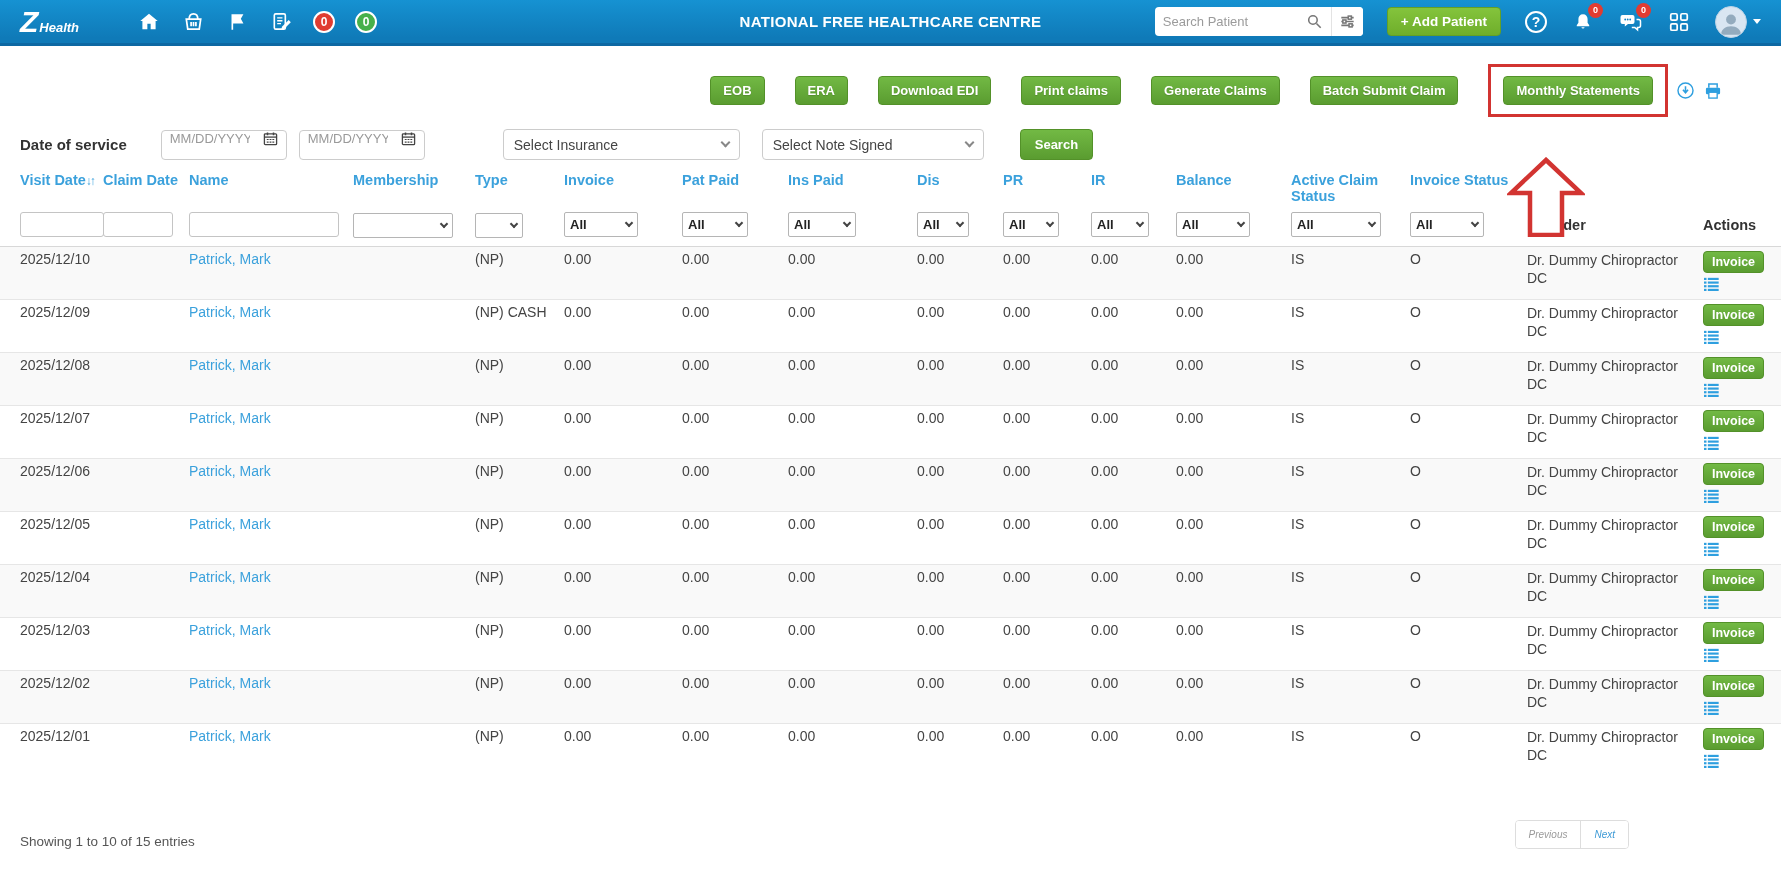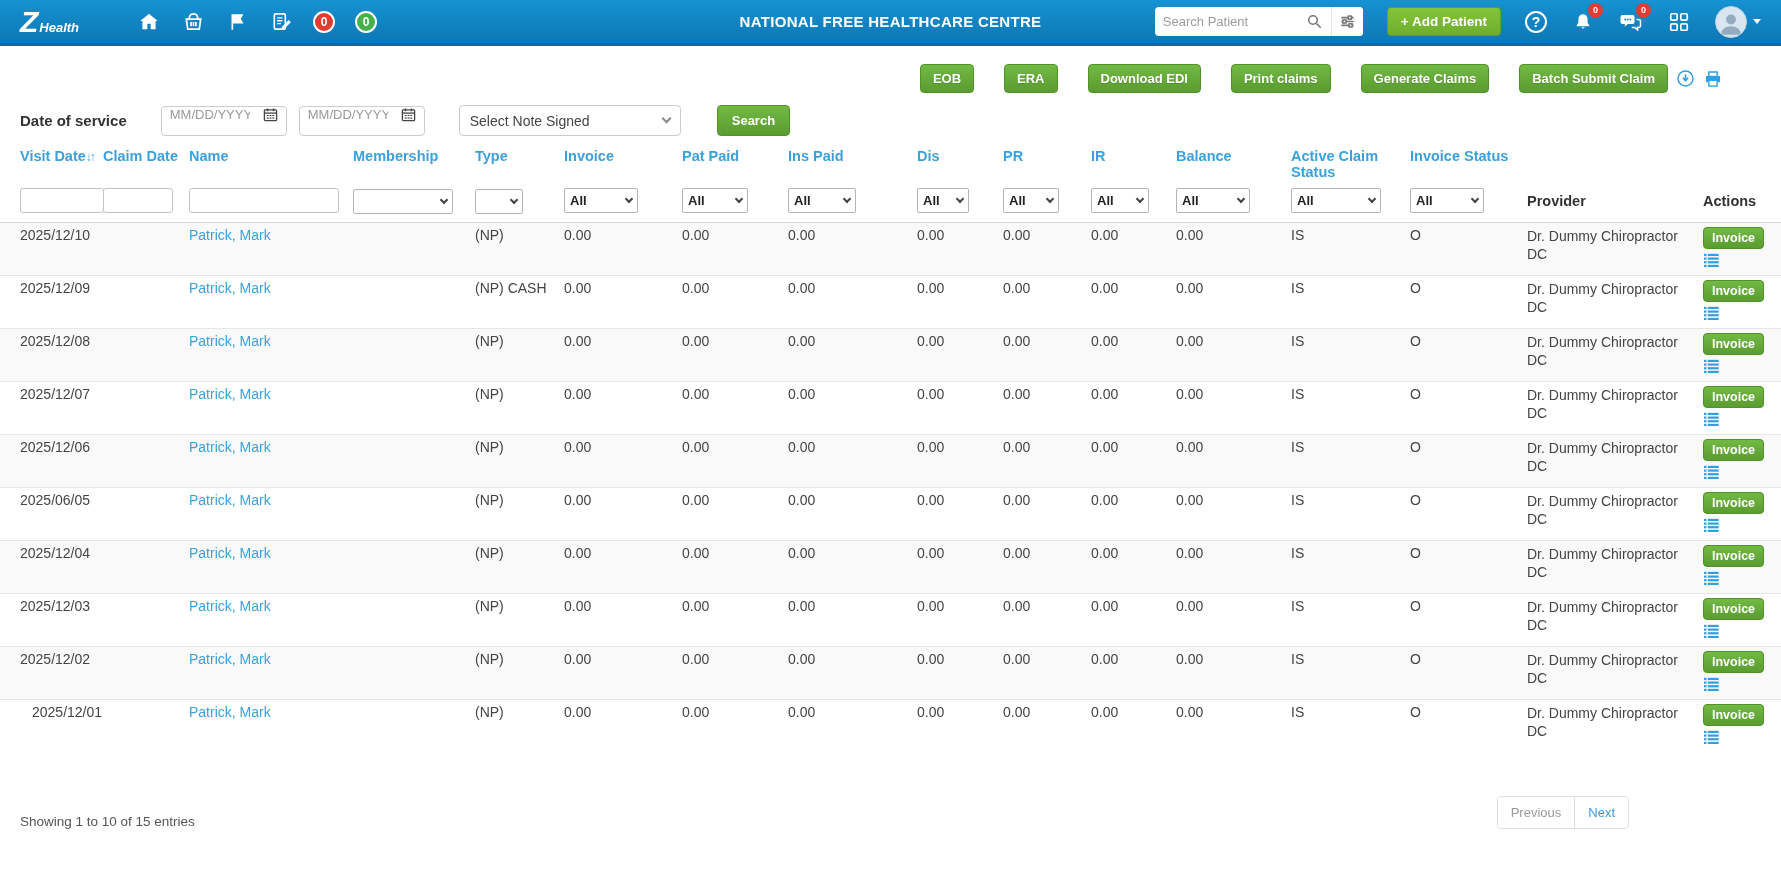--- a/index.html
+++ b/index.html
@@ -80,21 +80,21 @@
   a.plink { color:#3ba1dc; text-decoration:none; cursor:pointer; }
   .provider-cell { line-height:1.35; }
   .invoice-btn { background:linear-gradient(180deg,#72b944,#5a9c30); border:1px solid #539129; color:#fff; font-weight:bold;
                  font-size:12.5px; padding:3px 8px; border-radius:4px; cursor:pointer; font-family:inherit; display:block; }
   .list-icon { display:inline-block; margin-top:4px; cursor:pointer; }
 
   
   .footer-row { display:flex; align-items:flex-end; justify-content:space-between; margin:36px 20px 0 20px; }
   .showing { color:#555; font-size:13.5px; }
   .pager { display:flex; border:1px solid #ddd; border-radius:4px; overflow:hidden; margin-right:132px; margin-top:8px; background:#fff; }
-  .pager button { background:#fff; border:none; font-size:13px; padding:8px 13px; cursor:pointer; font-family:inherit; }
+  .pager button { background:#fff; border:none; font-size:10px; padding:8px 13px; cursor:pointer; font-family:inherit;font-style:italic; }
   .pager .prev { color:#9a9a9a; border-right:1px solid #ddd; }
   .pager .next { color:#3d9ad6; }
 </style>
 </head>
 <body>
 
 <header class="navbar">
   <div class="logo">
     <span class="z">Z</span>
     <span class="h">Health</span>
@@ -188,20 +188,28 @@
   </div>
 </header>
 
 <div class="toolbar-row">
   <button class="tb-btn">EOB</button>
   <button class="tb-btn">ERA</button>
   <button class="tb-btn">Download EDI</button>
   <button class="tb-btn">Print claims</button>
   <button class="tb-btn">Generate Claims</button>
   <button class="tb-btn">Batch Submit Claim</button>
+  <span class="ms-box">
+    <button class="tb-btn">Monthly Statements</button>
+    <span class="ms-arrow">
+      <svg width="78" height="80" viewBox="0 0 78 80">
+        <path d="M39 3 74 36 H55 V78 H23 V36 H4 Z" fill="#ffffff" stroke="#d23431" stroke-width="4.5" stroke-linejoin="miter"></path>
+      </svg>
+    </span>
+  </span>
   <span class="tb-icons">
     <span class="tb-ic">
       <svg width="19" height="19" viewBox="0 0 24 24">
         <circle cx="12" cy="12" r="9.5" fill="none" stroke="#2e9fdf" stroke-width="1.8"></circle>
         <path d="M12 6.5v7M8.8 11l3.2 3.8 3.2-3.8" fill="none" stroke="#2e9fdf" stroke-width="2"></path>
         </svg>
     </span>
     <span class="tb-ic">
       <svg width="20" height="20" viewBox="0 0 24 24">
         <path d="M7 8V3.5h10V8" fill="none" stroke="#2e9fdf" stroke-width="1.8"></path>
@@ -228,20 +236,24 @@
   <span class="date-input">
     <input type="text" placeholder="MM/DD/YYYY" style="">
     <span class="cal">
       <svg width="15" height="15" viewBox="0 0 16 16">
         <rect x="1.5" y="3" width="13" height="11.5" rx="1" fill="none" stroke="#444" stroke-width="1.4"></rect>
         <path d="M1.5 6.5h13" stroke="#444" stroke-width="1.4"></path>
         <path d="M4.8 1.5v3M11.2 1.5v3" stroke="#444" stroke-width="1.6"></path>
         <path d="M4 9h2M7 9h2M10 9h2M4 11.8h2M7 11.8h2M10 11.8h2" stroke="#444" stroke-width="1.2"></path>
         </svg>
     </span>
+  </span>
+  <span class="big-select bs-insurance">
+    <span>Select Insurance</span>
+    <span class="chev"></span>
   </span>
   <span class="big-select bs-note">
     <span>Select Note Signed</span>
     <span class="chev"></span>
   </span>
   <button class="search-btn">Search</button>
 </div>
 
 <table class="claims">
   <colgroup>
@@ -505,21 +517,21 @@
                 <rect x="5.6" y="9.8" width="13" height="2.6"></rect>
             <rect x="1" y="14.2" width="3" height="2.6"></rect>
                 <rect x="5.6" y="14.2" width="13" height="2.6"></rect>
           </g>
             </svg>
       </span>
     </td>
   </tr>
 
   <tr>
-    <td class="num" style="padding-left:20px">2025/06/05</td>
+    <td class="num" style="padding-left:20px">2025/12/05</td>
     <td class="num"></td>
     <td><a class="plink">Patrick, Mark</a></td>
     <td></td>
     <td class="num">(NP)</td>
     <td class="num">0.00</td>
     <td class="num">0.00</td>
     <td class="num">0.00</td>
     <td class="num">0.00</td>
     <td class="num">0.00</td>
     <td class="num">0.00</td>
@@ -645,21 +657,21 @@
                 <rect x="5.6" y="9.8" width="13" height="2.6"></rect>
             <rect x="1" y="14.2" width="3" height="2.6"></rect>
                 <rect x="5.6" y="14.2" width="13" height="2.6"></rect>
           </g>
             </svg>
       </span>
     </td>
   </tr>
 
   <tr>
-    <td class="num" style="padding-left:32px">2025/12/01</td>
+    <td class="num" style="padding-left:20px">2025/12/01</td>
     <td class="num"></td>
     <td><a class="plink">Patrick, Mark</a></td>
     <td></td>
     <td class="num">(NP)</td>
     <td class="num">0.00</td>
     <td class="num">0.00</td>
     <td class="num">0.00</td>
     <td class="num">0.00</td>
     <td class="num">0.00</td>
     <td class="num">0.00</td>

